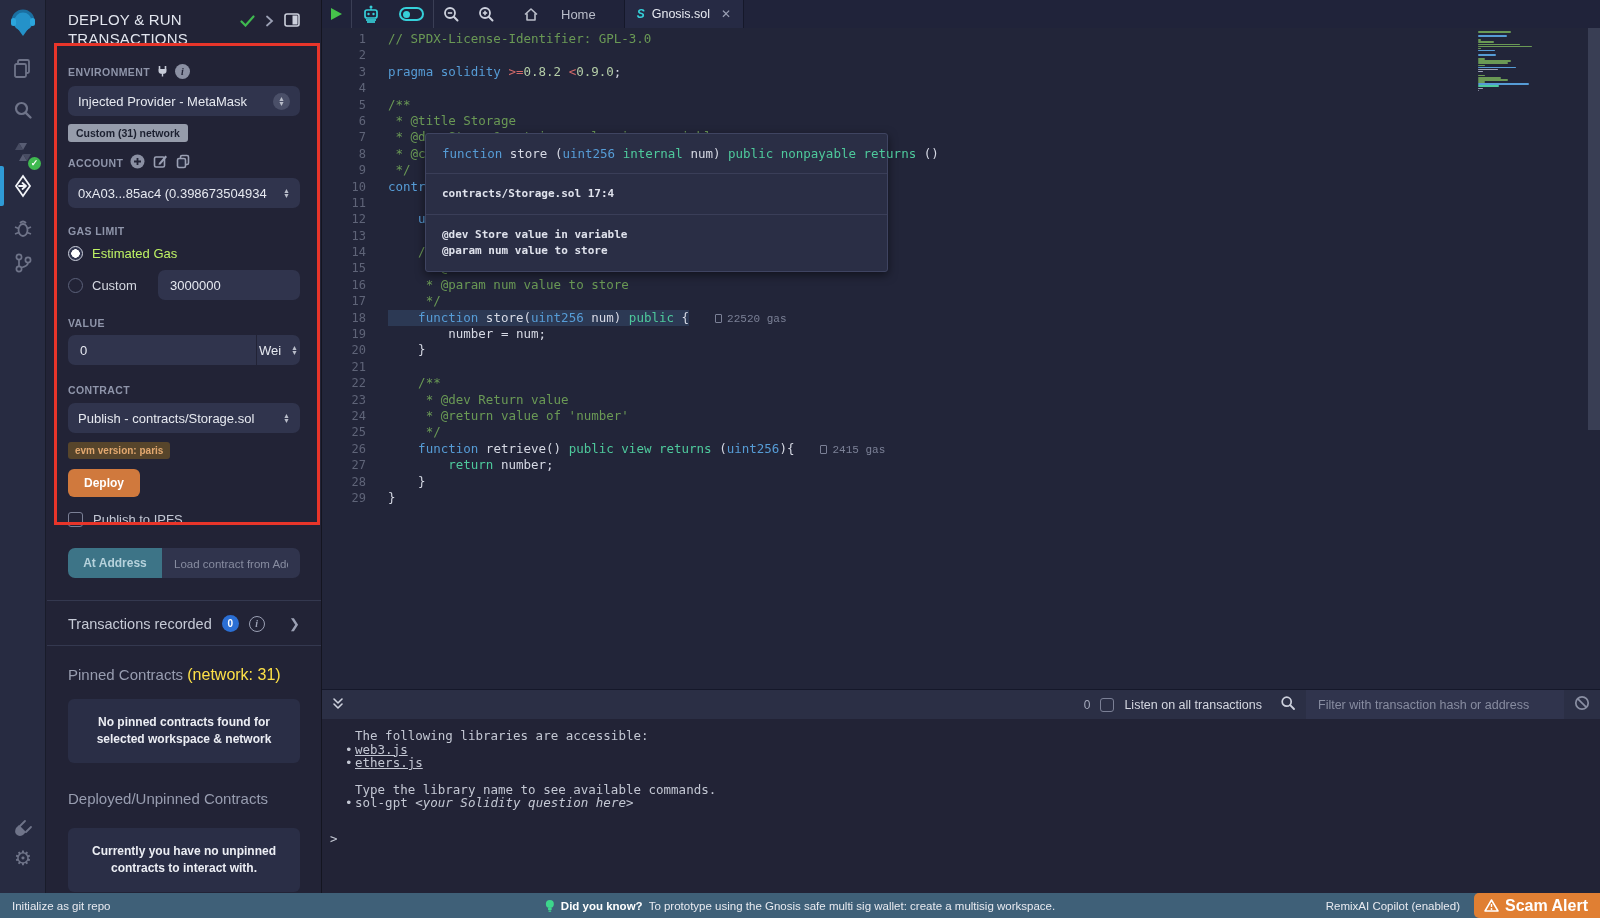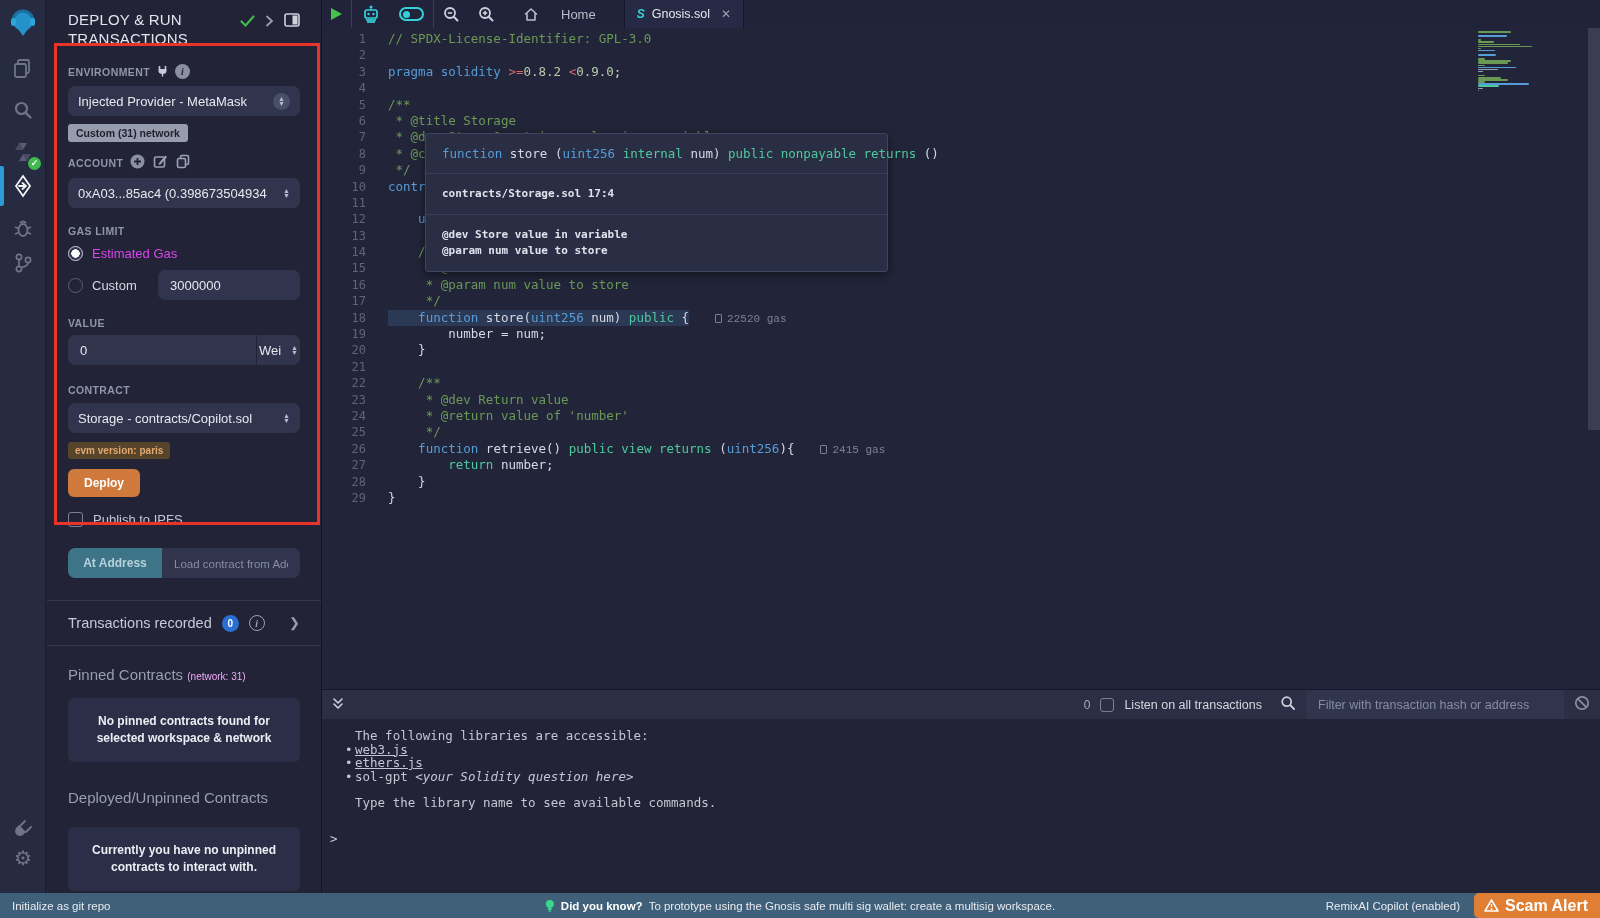--- a/index.html
+++ b/index.html
@@ -23,45 +23,45 @@
   .panel-head-icons { display:flex; gap:10px; margin-left:auto; margin-top:3px; align-items:center; }
   .redbox { position:absolute; left:7px; top:43px; width:266px; height:482px; border:3px solid #e8352a; z-index:20; pointer-events:none; }
   .fld-label { display:flex; align-items:center; gap:7px; font-size:10.5px; font-weight:bold; letter-spacing:.4px; color:#8f95aa; }
   .sel, .inp { background:#30344d; border:none; border-radius:7px; height:30px; width:100%; color:#e6e9f0; font-size:13px; display:flex; align-items:center; padding:0 10px; }
   .sel { cursor:pointer; justify-content:space-between; }
   .sel-text { white-space:nowrap; overflow:hidden; }
   .stepper { display:flex; flex-direction:column; line-height:5px; font-size:7px; color:#b9bdc9; flex:none; padding-left:4px; }
   .stepper.circled { background:#4a4f68; border-radius:50%; width:17px; height:17px; align-items:center; justify-content:center; padding:0; }
   .badge-net { display:inline-block; margin-top:8px; background:#969cab; color:#1c2030; font-size:10.5px; font-weight:bold; border-radius:3px; padding:3px 8px; }
   .mini-icos { display:flex; gap:8px; align-items:center; }
-  .radio-row { display:flex; align-items:center; gap:9px; margin-top:9px; font-size:13px; color:#d946ef; }
+  .radio-row { display:flex; align-items:center; gap:9px; margin-top:9px; font-size:13px; color:#bef264; }
   .radio { width:15px; height:15px; border-radius:50%; border:1px solid #5b617a; flex:none; }
   .radio.on { border:1px solid #cdd1dd; background:radial-gradient(circle, #ffffff 0 4px, #30344d 4.5px); }
   .custom-row { display:flex; align-items:center; gap:9px; margin-top:9px; }
   .custom-row .radio-label { font-size:13px; color:#d4d7e0; width:60px; }
   input.text-input { background:#30344d; border:none; border-radius:7px; height:30px; color:#e6e9f0; font-size:13px; padding:0 12px; outline:none; width:100%; }
   input.text-input::placeholder { color:#878ca0; font-size:11.5px; }
   .value-row { display:flex; margin-top:6px; }
   .unit-sel { flex:none; width:44px; background:#30344d; border-left:1px solid #222336; border-radius:0 7px 7px 0; display:flex; align-items:center; justify-content:center; gap:6px; color:#e6e9f0; font-size:13px; cursor:pointer;text-align:right; }
   .badge-evm { display:inline-block; margin-top:9px; background:#57452b; color:#e2a86f; font-size:10px; font-weight:bold; border-radius:3px; padding:3px 7px; }
   .deploy-btn { margin-top:10px; width:72px; height:28px; background:#d0793d; border:none; border-radius:6px; color:#fff; font-size:12px; font-weight:bold; cursor:pointer; }
   .ipfs-row { display:flex; align-items:center; gap:10px; margin-top:15px; }
   .checkbox { width:15px; height:15px; border:1px solid #7b8096; border-radius:3px; background:transparent; flex:none; }
   .ipfs-label { font-size:13px; color:#c3c7d4; }
   .ataddr-row { display:flex; margin-top:21px; height:30px; }
   .ataddr-btn { flex:none; width:94px; background:#3d7487; border:none; border-radius:7px 0 0 7px; color:#b6d2dc; font-size:12px; font-weight:bold; cursor:pointer; }
   .ataddr-inp { border-radius:0 7px 7px 0 !important; }
   .divider { height:1px; background:#34384f; }
-  .tx-row { display:flex; align-items:flex-start; gap:10px; padding:14px 0 13px 0; }
+  .tx-row { display:flex; align-items:center; gap:10px; padding:14px 0 13px 0; }
   .tx-label { font-size:14.5px; color:#c6cad6; }
   .tx-badge { width:17px; height:17px; background:#2b6fd4; border-radius:50%; color:#fff; font-size:10px; font-weight:bold; display:flex; align-items:center; justify-content:center; }
   .info-circle { width:16px; height:16px; border:1px solid #9ba0b4; border-radius:50%; color:#9ba0b4; font-size:10px; font-style:italic; font-weight:bold; display:flex; align-items:center; justify-content:center; font-family:"Liberation Serif", serif; }
   .tx-chevron { margin-left:auto; color:#9ba0b4; font-size:13px; }
   .section-title { font-size:15px; color:#989db0; }
-  .section-title small { font-size:10px; color:#f0abfc; }
+  .section-title small { font-size:16px; color:#fde047; }
   .empty-box { margin-top:15px; background:#2a2e46; border-radius:6px; padding:15px 18px; text-align:center; font-size:12px; font-weight:bold; color:#eceef4; line-height:17px; }
 
   
   .main { position:absolute; left:322px; top:0; width:1278px; height:893px; }
   .tabbar { position:absolute; top:0; left:0; right:0; height:28px; background:#20233a; display:flex; align-items:center; }
   .tb-sep { width:1px; height:28px; background:#3a3e55; }
   .tb-item { display:flex; align-items:center; justify-content:center; padding:0 9px; height:28px; cursor:pointer; }
   .play-tri { width:0; height:0; border-left:11px solid #46c24b; border-top:6.5px solid transparent; border-bottom:6.5px solid transparent; }
   .toggle-pill { width:25px; height:14px; border:2px solid #36d0da; border-radius:8px; display:flex; align-items:center; padding-left:2px; }
   .toggle-knob { width:7px; height:7px; background:#36d0da; border-radius:50%; }
@@ -277,21 +277,21 @@
               <span>▲</span>
               <span>▼</span>
             </span>
         </span>
       </div>
 
       <div class="fld-label" style="margin-top:19px;">
         <span>CONTRACT</span>
       </div>
       <div class="sel" style="margin-top:7px;">
-        <span class="sel-text">Storage - contracts/Copilot.sol</span>
+        <span class="sel-text">Publish - contracts/Storage.sol</span>
         <span class="stepper">
             <span>▲</span>
             <span>▼</span>
           </span>
       </div>
       <span class="badge-evm">evm version: paris</span>
       <div>
         <button class="deploy-btn">Deploy</button>
       </div>
       <div class="ipfs-row">
@@ -477,22 +477,22 @@
               <line x1="3.8" y1="3.8" x2="12.2" y2="12.2" stroke="#8a8fa3" stroke-width="1.7"></line>
             </svg>
         </span>
       </div>
     </div>
 
     <div class="term-body">
       <div class="term-line" style="padding-top:10px;">The following libraries are accessible:</div>
       <div class="term-line bullet"><span class="term-link">web3.js</span></div>
       <div class="term-line bullet"><span class="term-link">ethers.js</span></div>
+      <div class="term-line" style="margin-top:13px;">Type the library name to see available commands.</div>
       <div class="term-line bullet"><span>sol-gpt </span><span class="term-italic">&lt;your Solidity question here&gt;</span></div>
-      <div class="term-line" style="margin-top:13px;">Type the library name to see available commands.</div>
       <div class="term-line term-prompt">&gt;</div>
     </div>
   </div>
 
   <div class="statusbar">
     <span class="sb-left">Initialize as git repo</span>
     <span class="sb-center">
       <svg width="10" height="14" viewBox="0 0 10 14">
           <circle cx="5" cy="5" r="4" fill="#3dd68c"></circle>
           <rect x="3.2" y="9" width="3.6" height="2" fill="#3dd68c"></rect>

